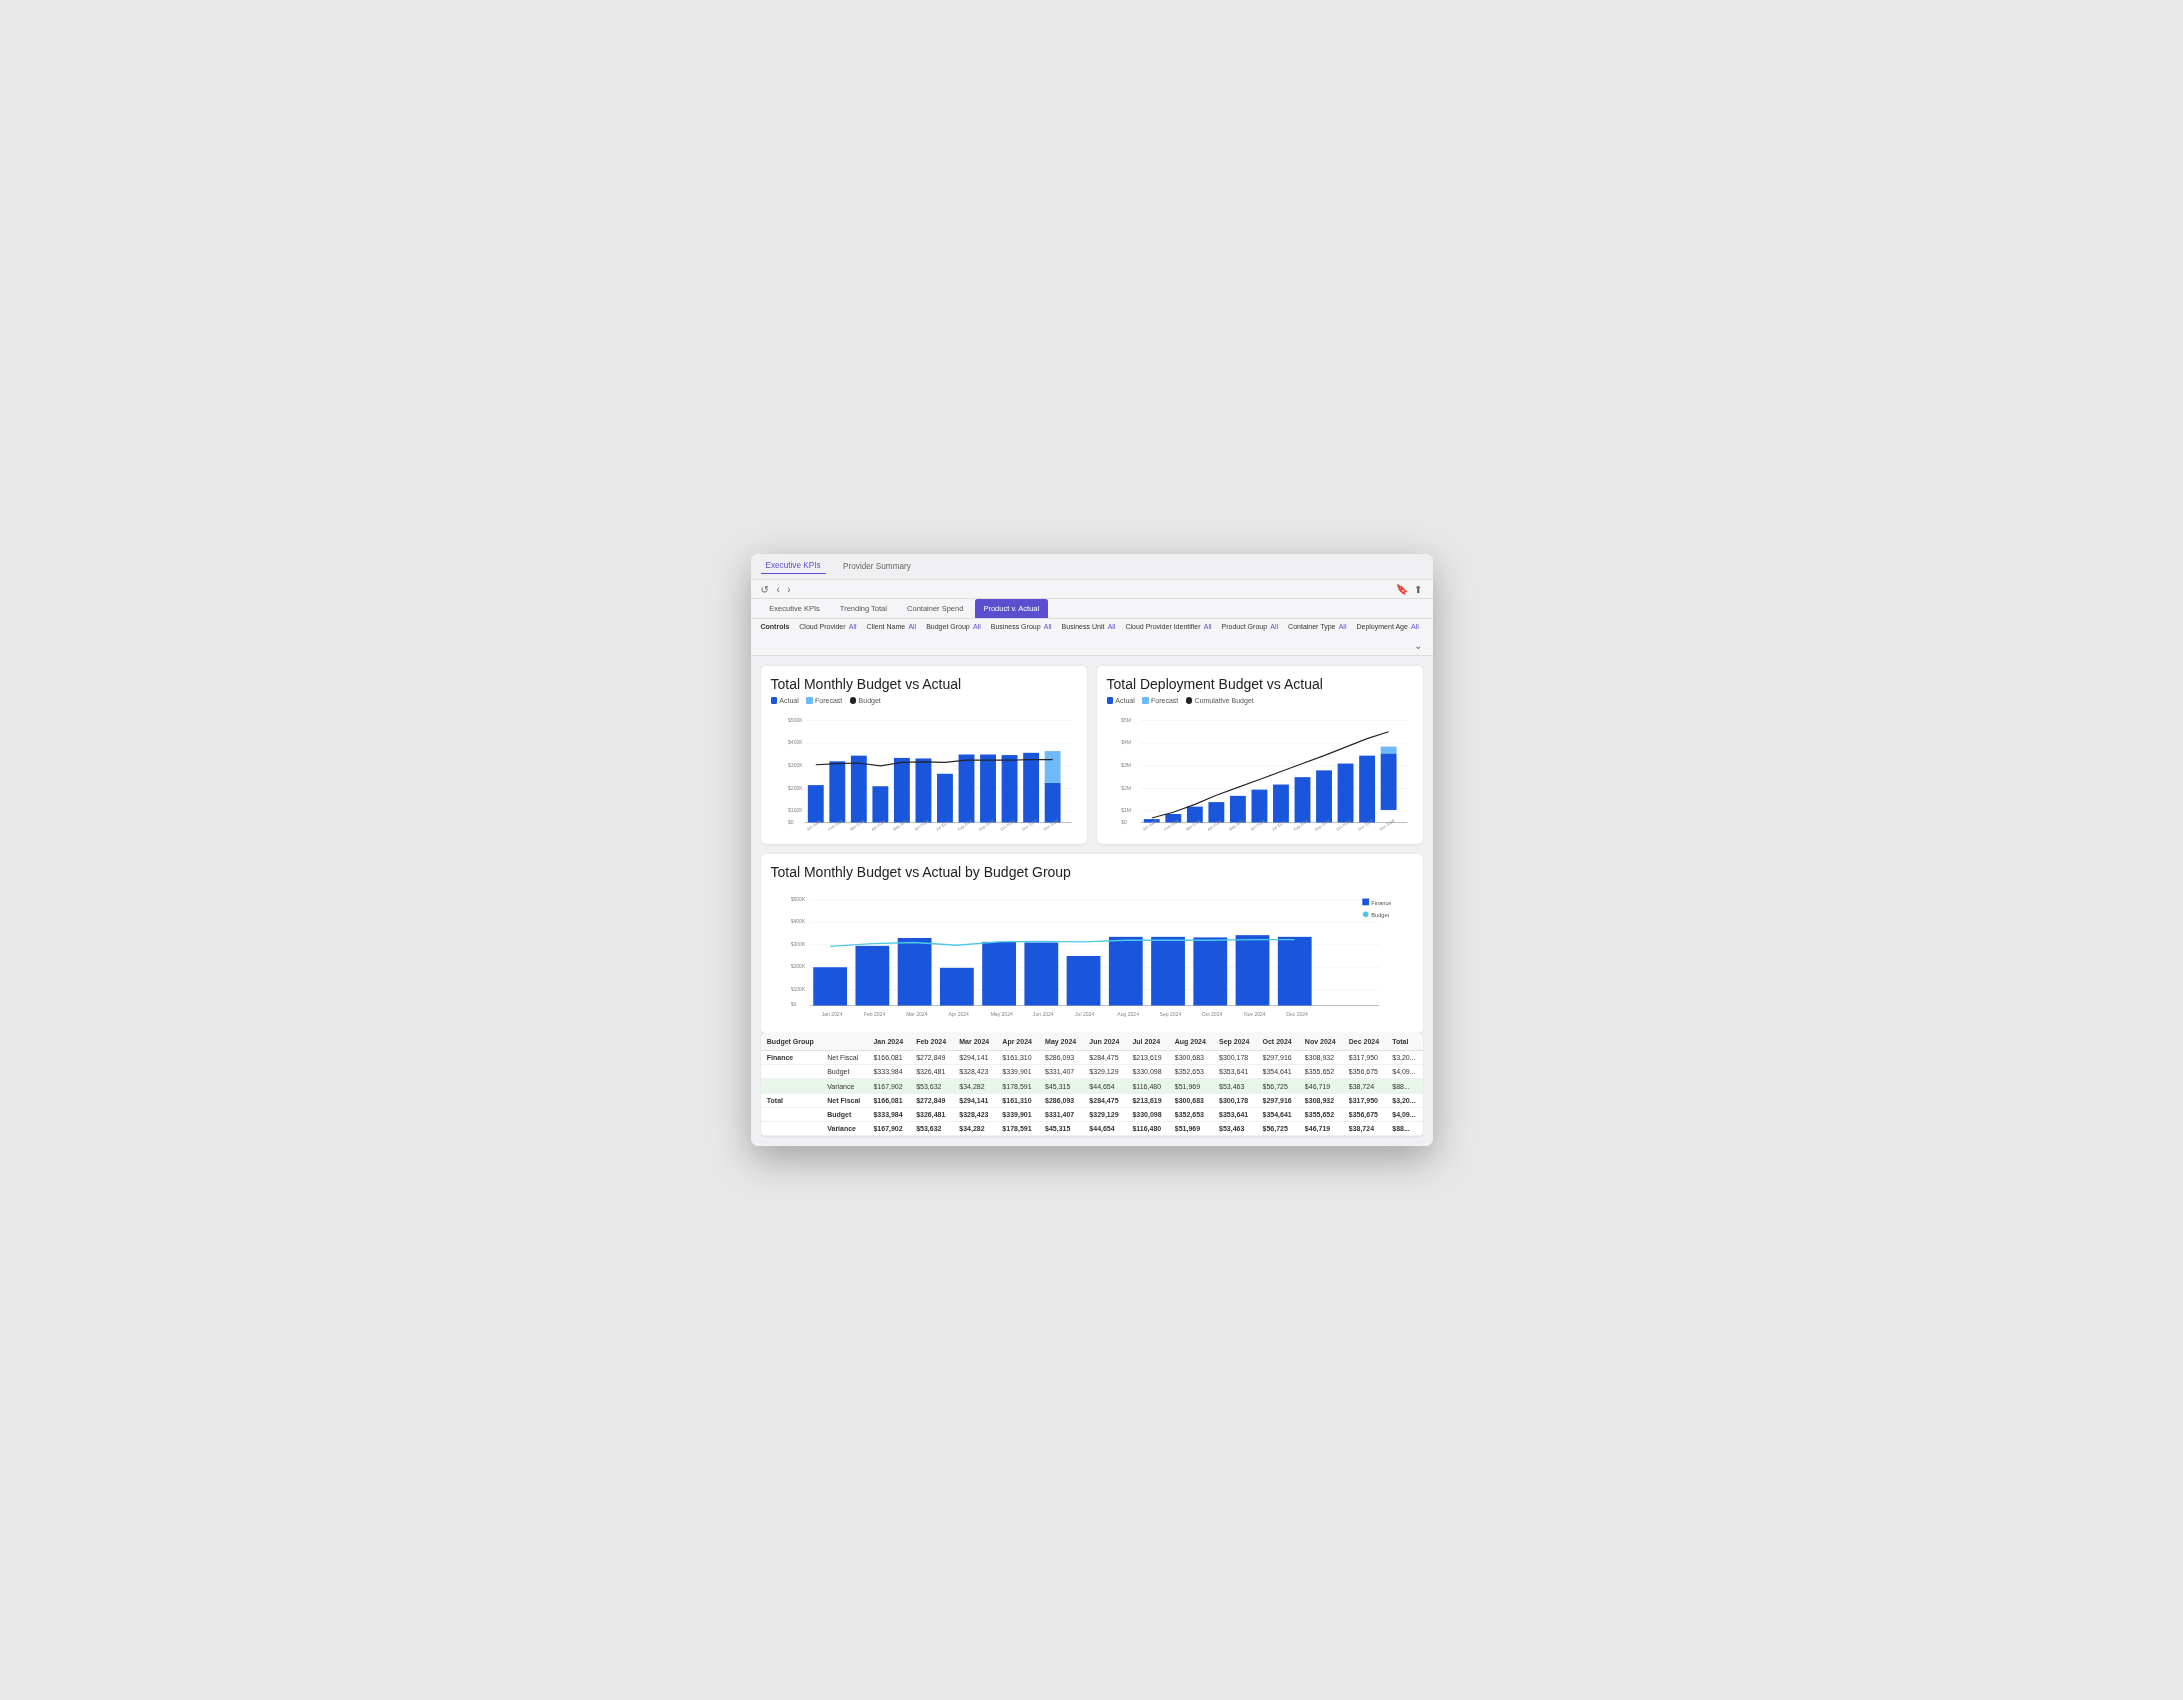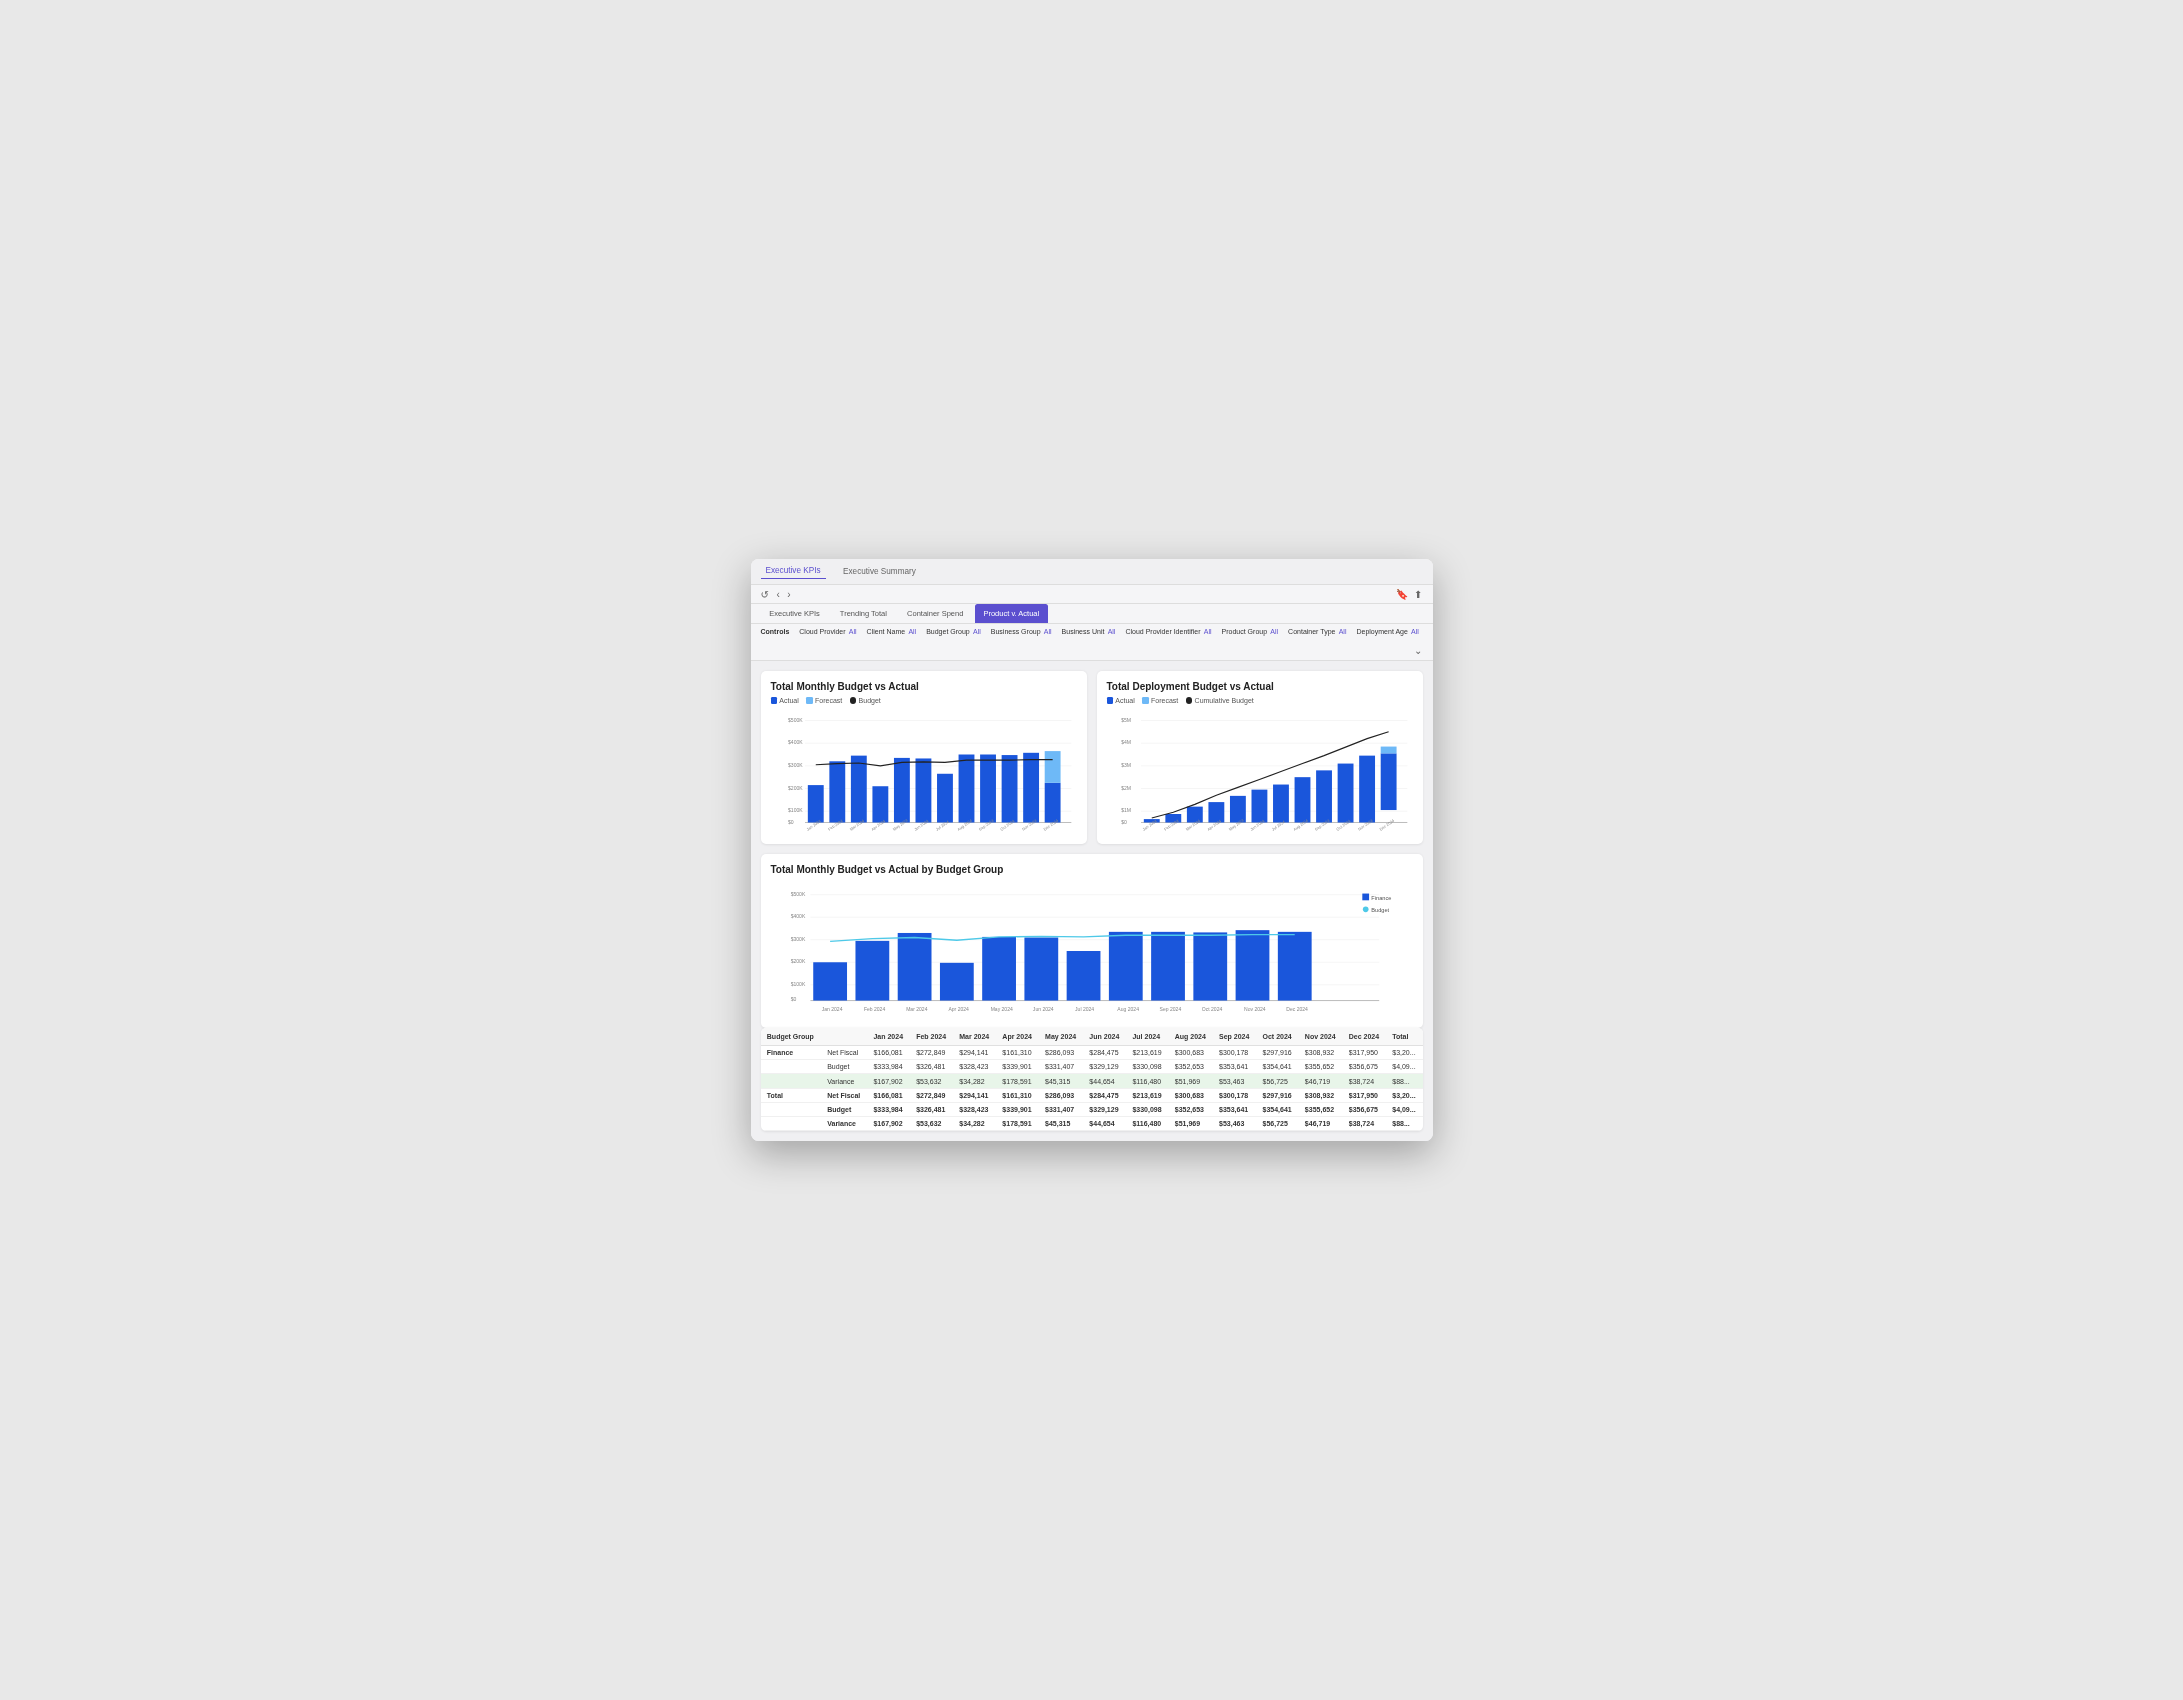--- a/index.html
+++ b/index.html
@@ -15,21 +15,21 @@
     .sub-tab { font-size: 7.5px; color: #555; padding: 5px 8.8px; cursor: pointer; border-radius: 2.5px 2.5px 0 0; }
     .sub-tab.active { background: #5b4fcf; color: white; }
     .filters { background: #f5f5f7; padding: 3.8px 10px; display: flex; align-items: center; gap: 10px; border-bottom: 0.6px solid #ddd; flex-wrap: wrap; }
     .filter-label { font-size: 7px; font-weight: 600; color: #333; }
     .filter-item { font-size: 7px; color: #333; }
     .filter-item span { color: #5b4fcf; margin-left: 1.3px; }
     .filter-chevron { margin-left: auto; color: #666; }
     .main-content { padding: 10px; background: #f0f0f2; }
     .charts-row { display: grid; grid-template-columns: 1fr 1fr; gap: 10px; margin-bottom: 10px; }
     .chart-card { background: white; border-radius: 5px; padding: 10px; box-shadow: 0 0.6px 2.5px rgba(0,0,0,0.08); }
-    .chart-title { font-size: 10px; font-weight: 700; color: #222; margin-bottom: 5px; }
+    .chart-title { font-size: 14px; font-weight: 400; color: #222; margin-bottom: 5px; }
     .legend { display: flex; gap: 7.5px; margin-bottom: 5px; }
     .legend-item { display: flex; align-items: center; gap: 2.5px; font-size: 7px; color: #555; }
     .legend-dot { width: 6.3px; height: 6.3px; border-radius: 1.3px; }
     .legend-dot.actual { background: #1a56db; }
     .legend-dot.forecast { background: #6eb9f7; }
     .legend-dot.budget { background: #222; border-radius: 50%; }
     .legend-dot.cumbudget { background: #222; border-radius: 50%; }
     .chart-area { position: relative; height: 125px; }
     .chart-svg { width: 100%; height: 100%; }
     .bottom-chart-card { background: white; border-radius: 5px; padding: 10px; box-shadow: 0 0.6px 2.5px rgba(0,0,0,0.08); }
@@ -42,21 +42,21 @@
     .row-group-label { font-weight: 600; }
     .total-row td { font-weight: 600; }
   </style>
 </head>
 <body>
 
 <div class="app-window">
 
   <div class="title-bar">
     <div class="title-tab active">Executive KPIs</div>
-    <div class="title-tab">Executive Summary</div>
+    <div class="title-tab">Provider Summary</div>
   </div>
 
   <div class="toolbar">
     <span class="toolbar-icon">↺</span>
     <span class="toolbar-icon">‹</span>
     <span class="toolbar-icon">›</span>
     <div class="bookmark-area">
       <span class="toolbar-icon">🔖</span>
       <span class="toolbar-icon">⬆</span>
     </div>

